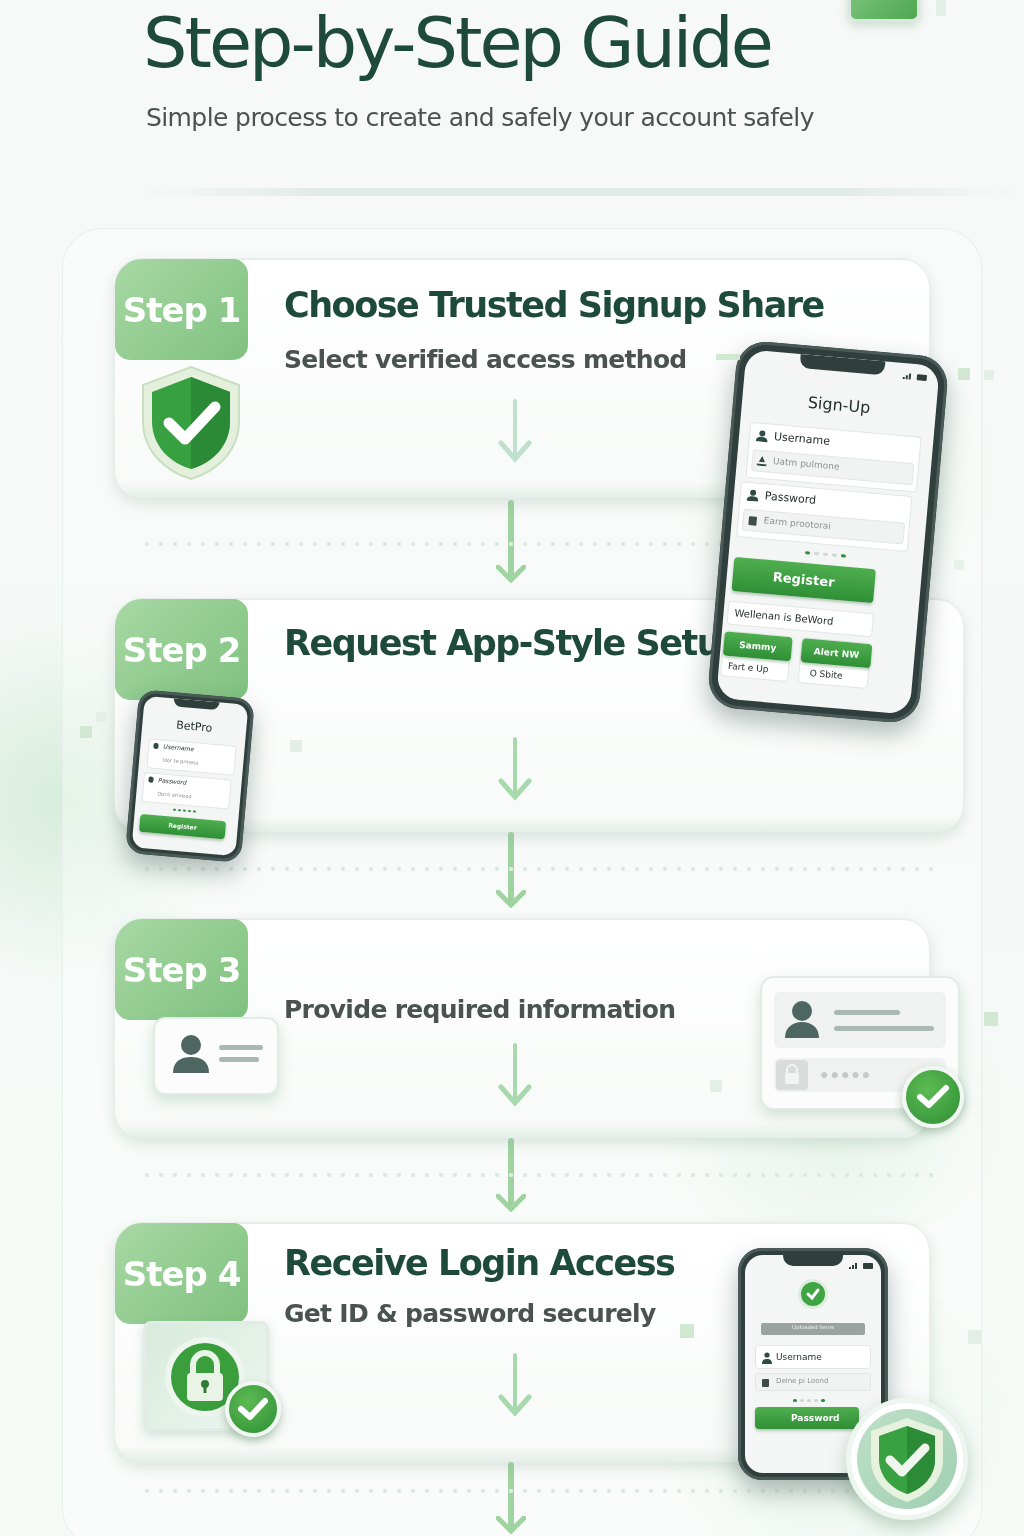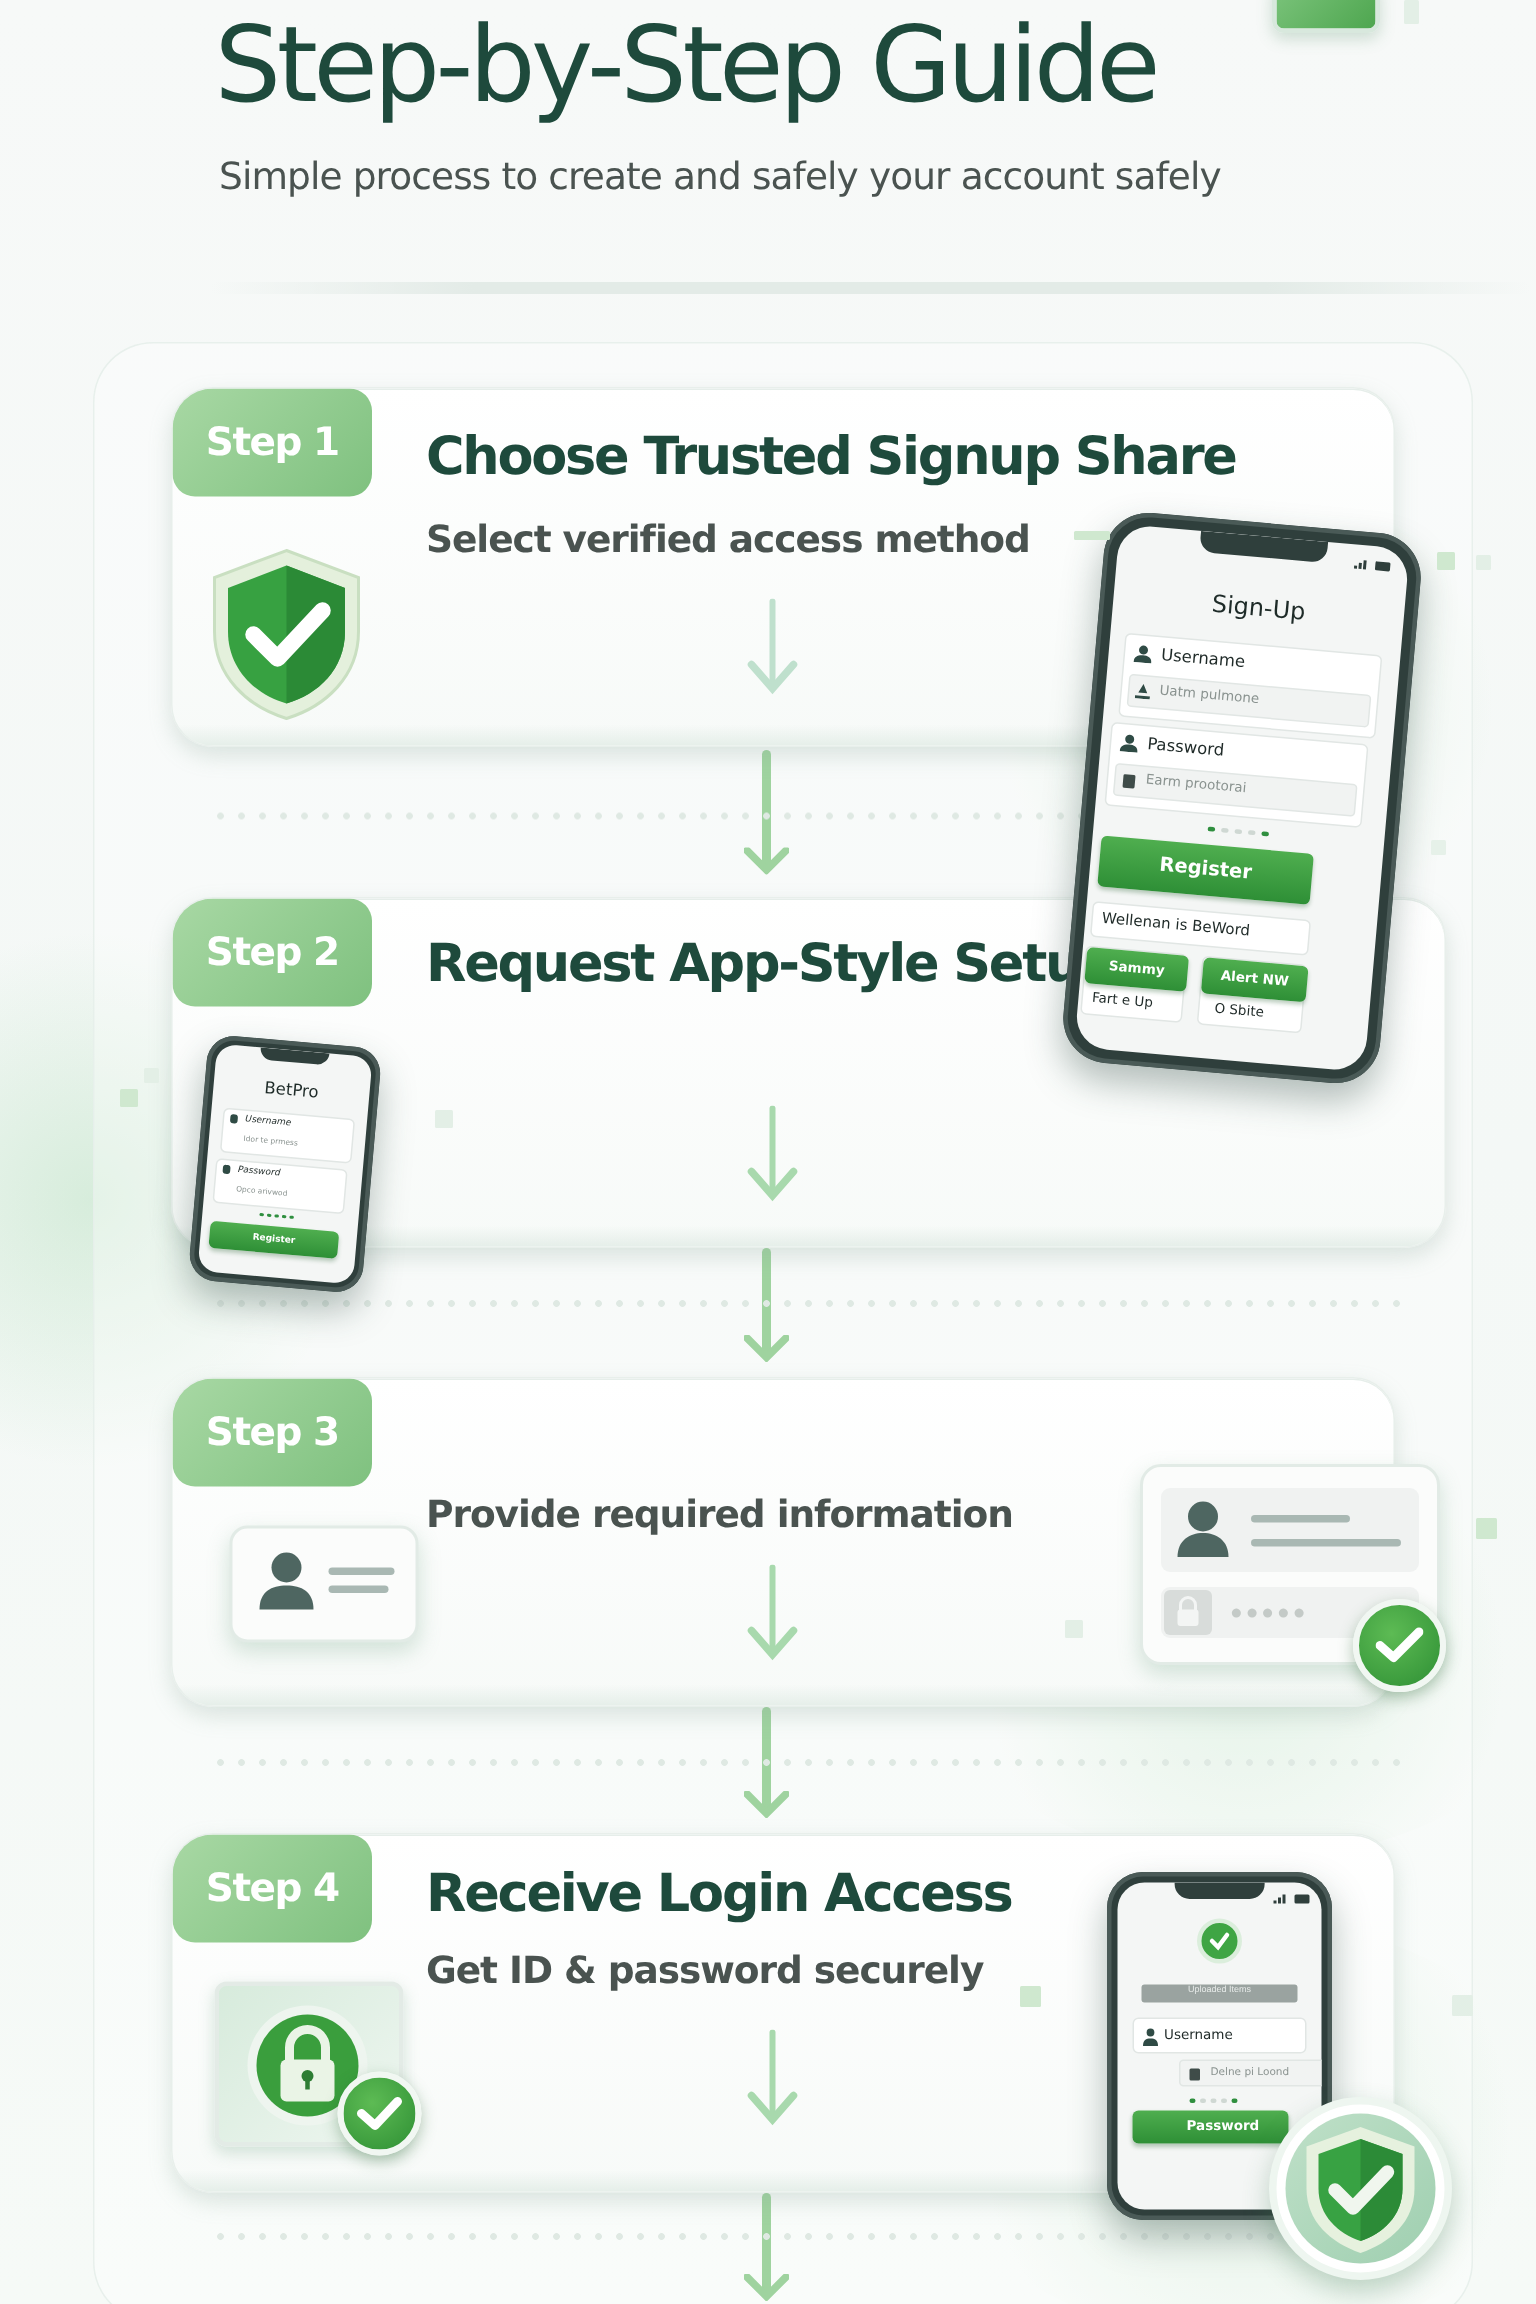--- a/index.html
+++ b/index.html
@@ -59,25 +59,25 @@
     border-radius: 28px;
     box-shadow: 0 6px 14px rgba(140,170,155,0.28), 0 1px 0 #e6eeea inset;
     border: 1px solid #e8efeb;
     overflow: hidden;
   }
   .card::after {
     content: ""; position: absolute; left: 0; right: 0; bottom: 0; height: 14px;
     background: linear-gradient(180deg, rgba(255,255,255,0), rgba(215,229,221,0.55));
   }
   .step-tab {
-    position: absolute; left: 0; top: 0; width: 133px; height: 72px;
+    position: absolute; left: 0; top: 0; width: 133px; height: 101px;
     background: linear-gradient(135deg, #a8d8a4 0%, #7fc17f 100%);
     border-bottom-right-radius: 24px; border-top-left-radius: 28px;
     color: #ffffff; font-family: "DejaVu Sans", sans-serif; font-weight: bold;
-    font-size: 26px; letter-spacing: -1px;
+    font-size: 34px; letter-spacing: -1px;
     display: flex; align-items: center; justify-content: center; border-radius: 15px;
   }
   .step-title {
     position: absolute; left: 169px; top: 26px;
     font-family: "DejaVu Sans", sans-serif; font-weight: bold; font-size: 35px;
     letter-spacing: -1.5px; color: #1e4a3c; white-space: nowrap;
   }
   .step-desc {
     position: absolute; left: 169px; top: 86px;
     font-family: "DejaVu Sans", sans-serif; font-size: 25px; letter-spacing: -0.7px;
@@ -366,21 +366,21 @@
     <div style="position:absolute;left:16px;top:68px;width:104px;height:12px;background:#9aa3a0;border-radius:2px;">
       <div style="position:absolute;left:0;width:100%;top:1px;text-align:center;font-size:6px;color:#e8ecea;">Uploaded Items</div>
     </div>
     <div class="ph-box" style="left:10px;top:90px;width:116px;height:24px;">
       <svg style="position:absolute;left:6px;top:6px;" width="10" height="12" viewBox="0 0 10 12">
           <circle cx="5" cy="3" r="2.6" fill="#2f4b45"></circle>
           <path d="M0 12 C0 8 2 7 5 7 C8 7 10 8 10 12Z" fill="#2f4b45"></path>
         </svg>
       <div class="ph-label" style="left:20px;top:6px;font-size:9px;">Username</div>
     </div>
-    <div class="ph-field" style="left:10px;top:118px;width:116px;height:18px;margin-left:31px;">
+    <div class="ph-field" style="left:10px;top:118px;width:116px;height:18px;">
       <div style="position:absolute;left:6px;top:5px;width:7px;height:8px;background:#3f4c49;border-radius:1px;"></div>
       <div class="ph-ph" style="left:20px;top:3px;font-size:7px;">Delne pi Loond</div>
     </div>
     <div class="ph-dots" style="left:48px;top:144px;gap:3px;">
         <i style="width:4px;height:3px" class="on"></i>
         <i style="width:4px;height:3px"></i>
         <i style="width:4px;height:3px"></i>
         <i style="width:4px;height:3px"></i>
         <i style="width:4px;height:3px" class="on"></i>
       </div>

